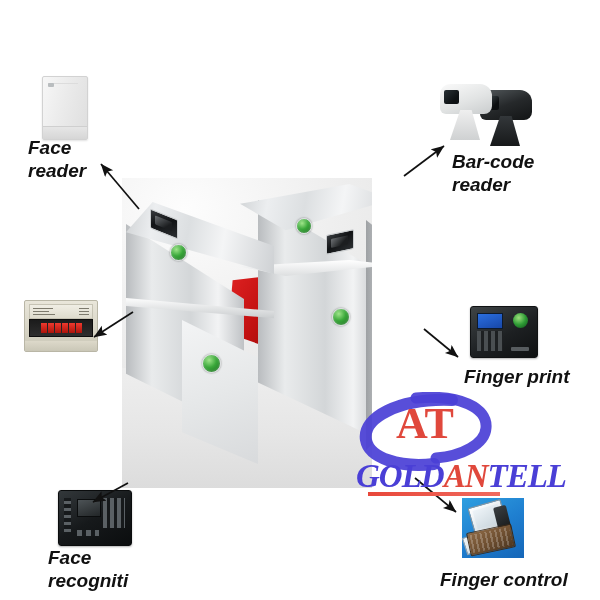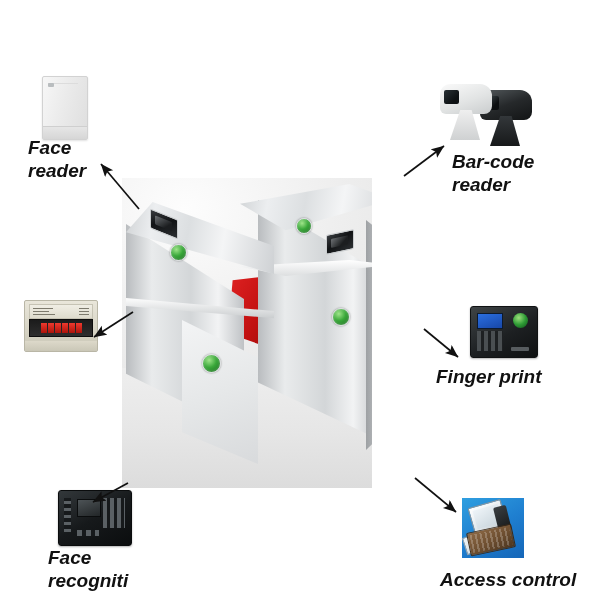--- a/index.html
+++ b/index.html
@@ -339,19 +339,30 @@
     <line x1="133" y1="312" x2="94" y2="337" stroke="#111" stroke-width="1.7" marker-end="url(#ah)"></line>
     <line x1="424" y1="329" x2="458" y2="357" stroke="#111" stroke-width="1.7" marker-end="url(#ah)"></line>
     <line x1="128" y1="483" x2="93" y2="502" stroke="#111" stroke-width="1.7" marker-end="url(#ah)"></line>
     <line x1="415" y1="478" x2="456" y2="512" stroke="#111" stroke-width="1.7" marker-end="url(#ah)"></line>
   </svg>
 
   <div class="lbl" style="left:28px;top:136px;">Face
 reader</div>
   <div class="lbl" style="left:452px;top:150px;">Bar-code
 reader</div>
-  <div class="lbl" style="left:436px;top:365px;">Finger print</div>
+  <div class="lbl" style="left:464px;top:365px;">Finger print</div>
   <div class="lbl" style="left:48px;top:546px;">Face
 recogniti</div>
-  <div class="lbl" style="left:440px;top:568px;">Access control</div>
-
+  <div class="lbl" style="left:440px;top:568px;">Finger control</div>
+
+  <div id="wm">
+    <svg width="180" height="80" viewBox="0 0 180 80">
+      <path d="M96,8 C42,6 6,26 10,48 C13,66 44,76 78,72" fill="none" stroke="#4a3fd6" stroke-width="12" stroke-linecap="round" opacity=".92"></path>
+      <path d="M60,6 C104,2 132,16 130,36 C129,52 106,64 80,66" fill="none" stroke="#4a3fd6" stroke-width="11" stroke-linecap="round" opacity=".92"></path>
+      <text x="40" y="46" font-family="Liberation Serif, serif" font-size="44" font-weight="bold" fill="#e0483c">AT</text>
+    </svg>
+    <div id="wmText">
+      <span class="b">GOLD</span><span class="r">AN</span><span class="b">TELL</span>
+    </div>
+    <div id="wmBar"></div>
+  </div>
 
 </div>
 
 </body></html>

